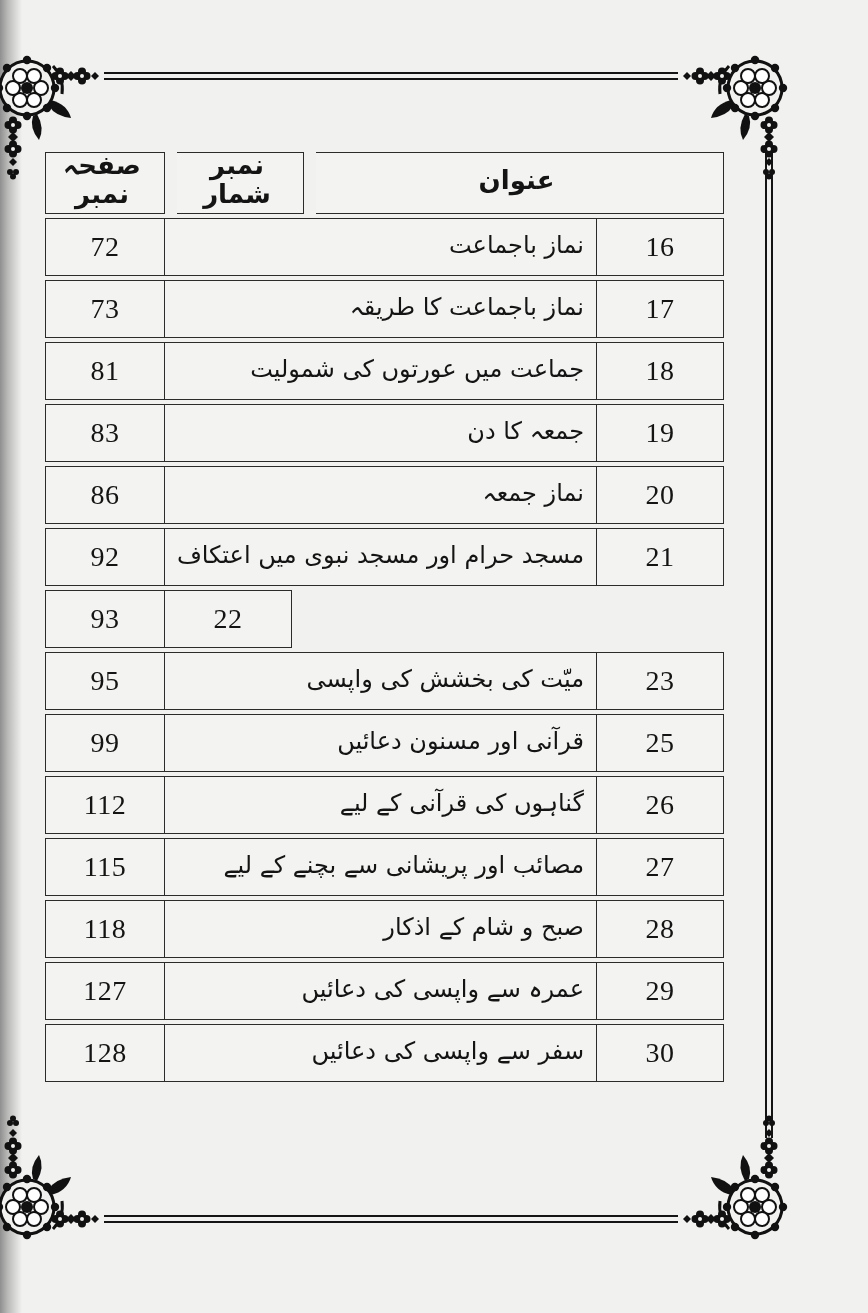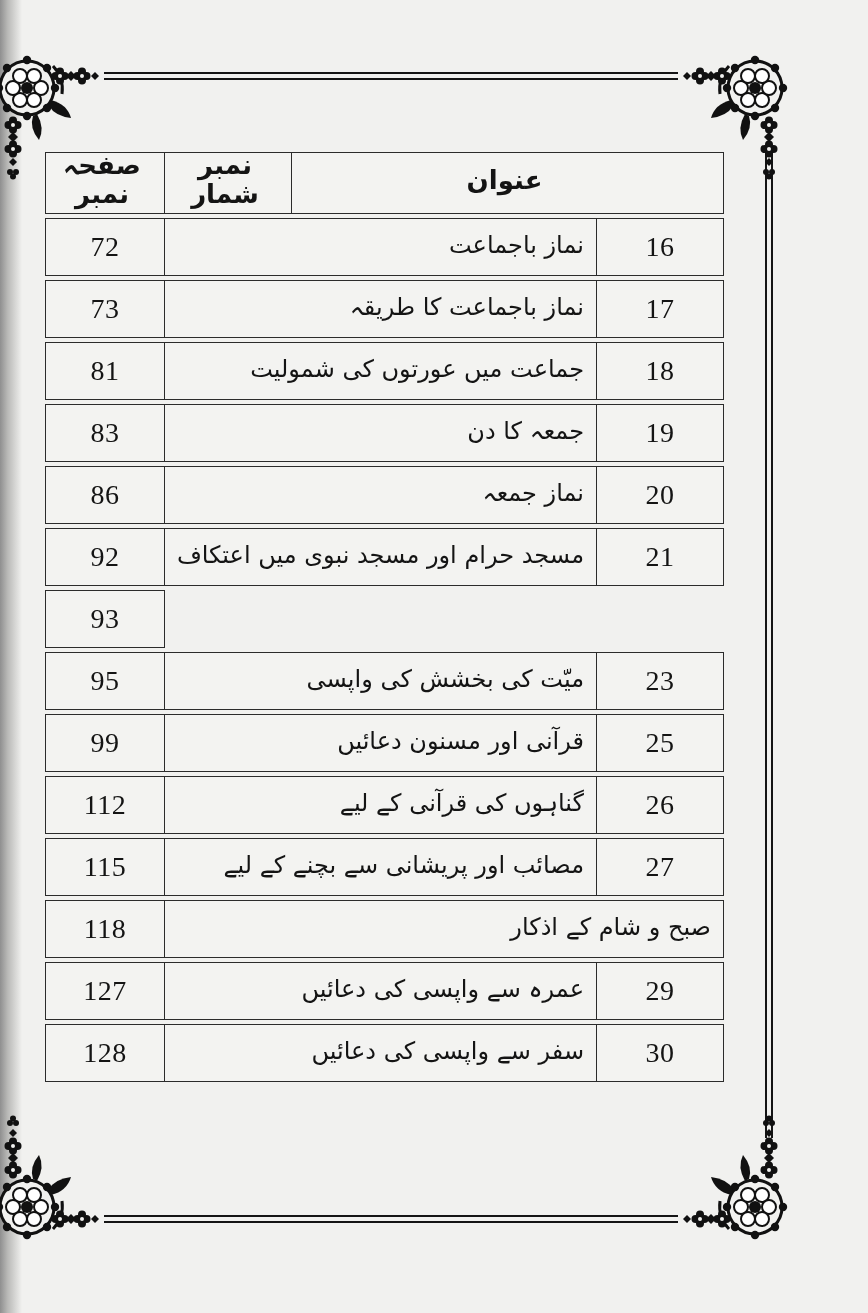--- a/index.html
+++ b/index.html
@@ -38,21 +38,21 @@
   .orn.tl{left:-35px;top:40px;}
   .orn.tr{left:677px;top:40px;transform:scaleX(-1);}
   .orn.bl{left:-35px;top:1115px;transform:scaleY(-1);}
   .orn.br{left:677px;top:1115px;transform:scale(-1,-1);}
 
   
   .toc{
     position:absolute;left:45px;top:152px;width:679px;
   }
   .row{display:flex;height:58px;margin-top:4px;}
-  .row.header{height:62px;margin-top:0;}
+  .row.header{height:62px;margin-top:0;gap:12px;}
   .cell{
     box-sizing:border-box;
     border:1.6px solid #2b2b2b;
     display:flex;align-items:center;
     background:#f3f3f1;
   }
   .cell + .cell{border-left:none;}
   .cell span{width:100%;color:#141414;}
   .c-page{width:120px;}
   .c-title{flex:1;}
@@ -233,20 +233,23 @@
         </div>
       <div class="cell c-serial">
           <span class="num">21</span>
         </div>
     </div>
 
     <div class="row">
       <div class="cell c-page">
           <span class="num">93</span>
         </div>
+      <div class="cell c-serial">
+          <span class="num">22</span>
+        </div>
     </div>
 
     <div class="row">
       <div class="cell c-page">
           <span class="num">95</span>
         </div>
       <div class="cell c-title">
           <span class="urdu">میّت کی بخشش کی واپسی</span>
         </div>
       <div class="cell c-serial">
@@ -290,20 +293,23 @@
           <span class="num">27</span>
         </div>
     </div>
 
     <div class="row">
       <div class="cell c-page">
           <span class="num">118</span>
         </div>
       <div class="cell c-title">
           <span class="urdu">صبح و شام کے اذکار</span>
+        </div>
+      <div class="cell c-serial">
+          <span class="num">28</span>
         </div>
     </div>
 
     <div class="row">
       <div class="cell c-page">
           <span class="num">127</span>
         </div>
       <div class="cell c-title">
           <span class="urdu">عمرہ سے واپسی کی دعائیں</span>
         </div>

